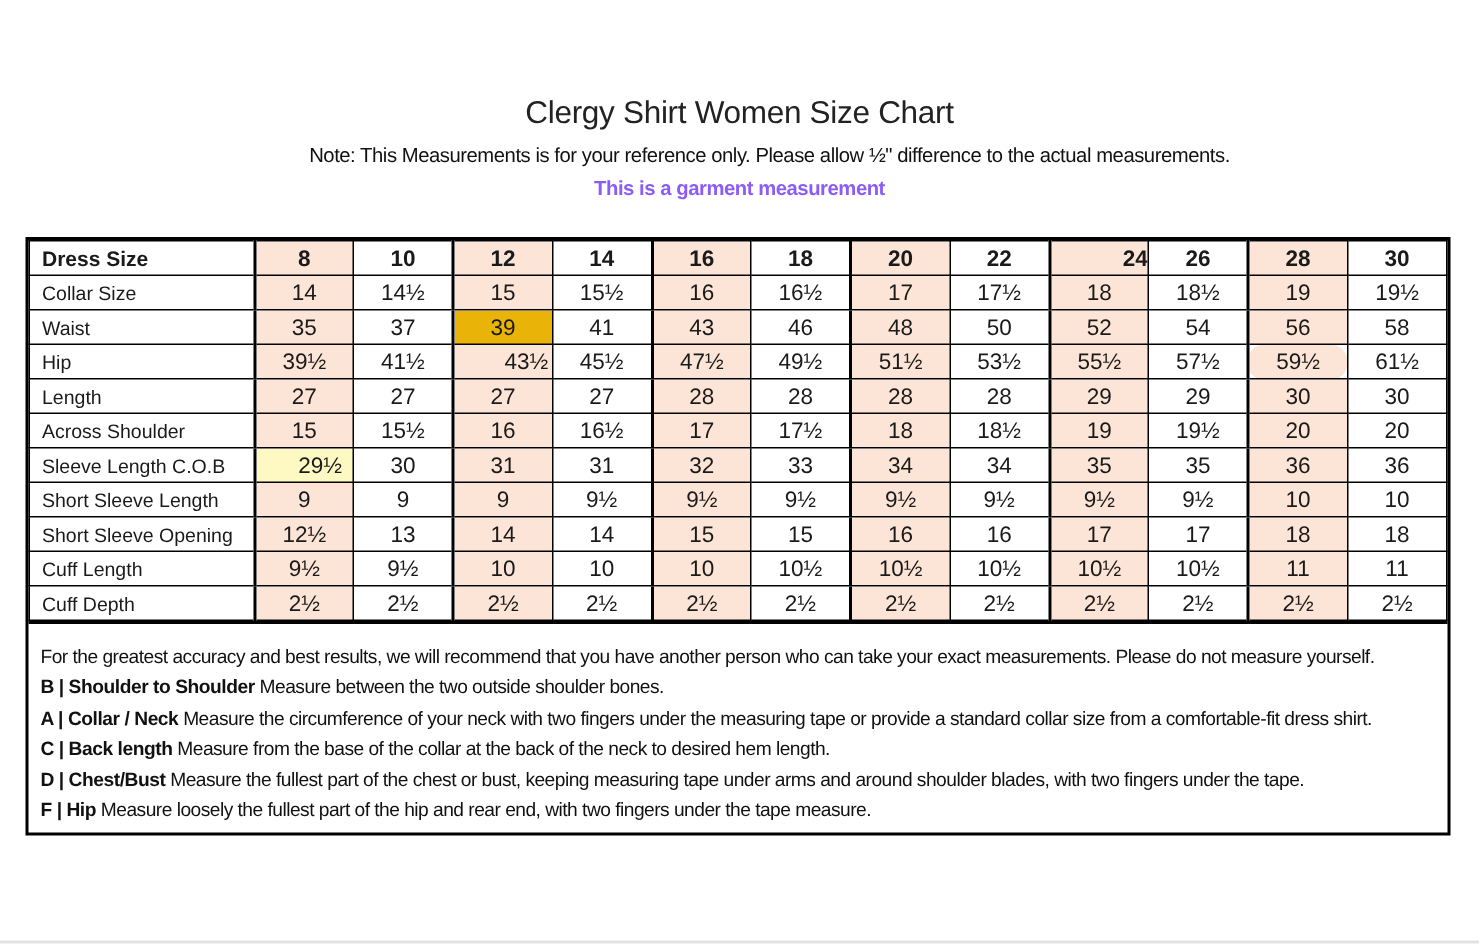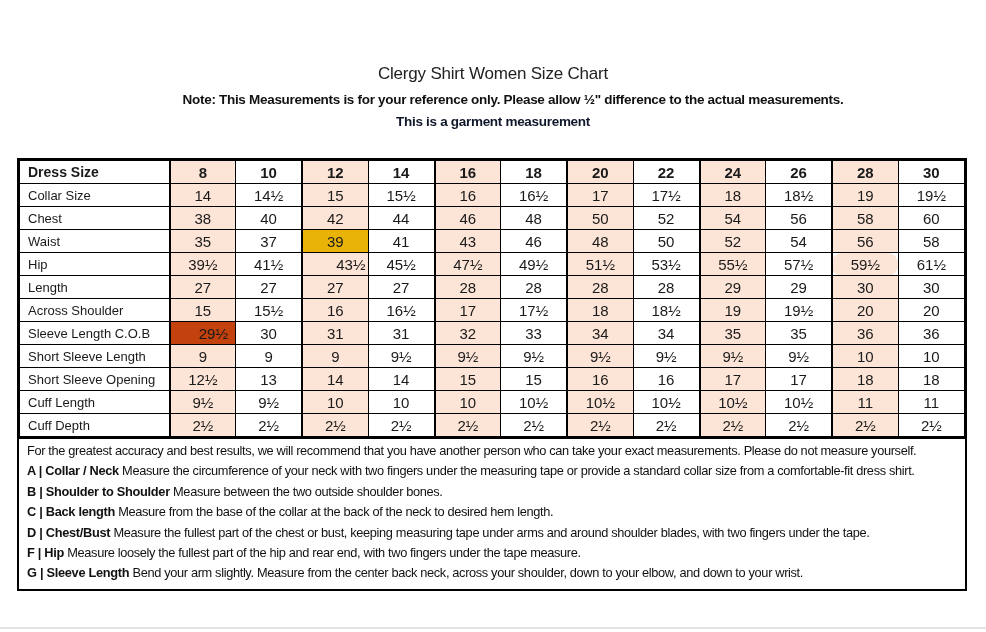--- a/index.html
+++ b/index.html
@@ -10,29 +10,29 @@
     font-family: "Liberation Sans", sans-serif;
     color: #1a1a1a;
     overflow: hidden;
   }
   .header-block {
     position: absolute;
     top: 64px; left: 0; right: 0;
     text-align: center;
   }
   .page-title {
-    font-size: 17px;
+    font-size: 21px;
     font-weight: 400;
     letter-spacing: -0.2px;
     color: #222;
   }
   .note-line {
     margin-top: 8px;
     font-size: 13.5px;
-    font-weight: 700;
+    font-weight: 400;
     letter-spacing: -0.3px;
     color: #111;
     padding-left: 40px;
   }
   .warning-line {
     margin-top: 7px;
     font-size: 13.5px;
     font-weight: 700;
     letter-spacing: -0.3px;
   }
@@ -69,42 +69,42 @@
     text-align: center;
     font-size: 15px;
   }
   table.size-chart .head-num {
     font-weight: 700;
     font-size: 15px;
   }
   table.size-chart .thickL { border-left-width: 2px; }
   .instructions {
     border-top: 2px solid #000;
-    padding: 2px 8px 5px 8px;
+    padding: 12px 8px 5px 8px;
     font-size: 12.8px;
     line-height: 20.4px;
     letter-spacing: -0.35px;
     color: #111;
   }
   .instr-line { white-space: nowrap; overflow: hidden; }
   .instr-line b { letter-spacing: -0.3px; }
   .page-edge {
     position: absolute;
     left: 0; right: 0; top: 627px;
     height: 2px;
     background: #e3e3e3;
   }
 </style>
 </head>
 <body>
 
 <div class="header-block">
   <div class="page-title">Clergy Shirt Women Size Chart</div>
   <div class="note-line">Note: This Measurements is for your reference only. Please allow ½" difference to the actual measurements.</div>
-  <div class="warning-line" style="color: #0f172a;">This is a garment measurement</div>
+  <div class="warning-line" style="color: #8b5cf6;">This is a garment measurement</div>
 </div>
 
 <div class="chart-box">
   <table class="size-chart">
     <colgroup>
         <col style="width: 150px;">
         <col>
         <col>
         <col>
         <col>
@@ -121,21 +121,21 @@
       <tr>
           <th class="label head-label">Dress Size</th>
           <th class="num head-num thickL" style="background: rgb(252, 228, 214);">8</th>
           <th class="num head-num">10</th>
           <th class="num head-num thickL" style="background: rgb(252, 228, 214);">12</th>
           <th class="num head-num">14</th>
           <th class="num head-num thickL" style="background: rgb(252, 228, 214);">16</th>
           <th class="num head-num">18</th>
           <th class="num head-num thickL" style="background: rgb(252, 228, 214);">20</th>
           <th class="num head-num">22</th>
-          <th class="num head-num thickL" style="background: rgb(252, 228, 214);">24</th>
+          <th class="num head-num thickL" style="background: rgb(252, 228, 214); text-align: right;">24</th>
           <th class="num head-num">26</th>
           <th class="num head-num thickL" style="background: rgb(252, 228, 214);">28</th>
           <th class="num head-num">30</th>
         </tr>
     </thead>
     <tbody>
         <tr>
           <th class="label">Collar Size</th>
           <td class="num thickL" style="background: rgb(252, 228, 214);">14</td>
           <td class="num">14½</td>
@@ -144,35 +144,20 @@
           <td class="num thickL" style="background: rgb(252, 228, 214);">16</td>
           <td class="num">16½</td>
           <td class="num thickL" style="background: rgb(252, 228, 214);">17</td>
           <td class="num">17½</td>
           <td class="num thickL" style="background: rgb(252, 228, 214);">18</td>
           <td class="num">18½</td>
           <td class="num thickL" style="background: rgb(252, 228, 214);">19</td>
           <td class="num">19½</td>
         </tr>
         <tr>
-          <th class="label">Chest</th>
-          <td class="num thickL" style="background: rgb(252, 228, 214);">38</td>
-          <td class="num">40</td>
-          <td class="num thickL" style="background: rgb(252, 228, 214);">42</td>
-          <td class="num">44</td>
-          <td class="num thickL" style="background: rgb(252, 228, 214);">46</td>
-          <td class="num">48</td>
-          <td class="num thickL" style="background: rgb(252, 228, 214);">50</td>
-          <td class="num">52</td>
-          <td class="num thickL" style="background: rgb(252, 228, 214);">54</td>
-          <td class="num">56</td>
-          <td class="num thickL" style="background: rgb(252, 228, 214);">58</td>
-          <td class="num">60</td>
-        </tr>
-        <tr>
           <th class="label">Waist</th>
           <td class="num thickL" style="background: rgb(252, 228, 214);">35</td>
           <td class="num">37</td>
           <td class="num thickL" style="background: #eab308;">39</td>
           <td class="num">41</td>
           <td class="num thickL" style="background: rgb(252, 228, 214);">43</td>
           <td class="num">46</td>
           <td class="num thickL" style="background: rgb(252, 228, 214);">48</td>
           <td class="num">50</td>
           <td class="num thickL" style="background: rgb(252, 228, 214);">52</td>
@@ -220,21 +205,21 @@
           <td class="num">17½</td>
           <td class="num thickL" style="background: rgb(252, 228, 214);">18</td>
           <td class="num">18½</td>
           <td class="num thickL" style="background: rgb(252, 228, 214);">19</td>
           <td class="num">19½</td>
           <td class="num thickL" style="background: rgb(252, 228, 214);">20</td>
           <td class="num">20</td>
         </tr>
         <tr>
           <th class="label">Sleeve Length C.O.B</th>
-          <td class="num thickL" style="background: #c2410c; padding-left: 21px;">29½</td>
+          <td class="num thickL" style="background: #fef9c3; padding-left: 21px;">29½</td>
           <td class="num">30</td>
           <td class="num thickL" style="background: rgb(252, 228, 214);">31</td>
           <td class="num">31</td>
           <td class="num thickL" style="background: rgb(252, 228, 214);">32</td>
           <td class="num">33</td>
           <td class="num thickL" style="background: rgb(252, 228, 214);">34</td>
           <td class="num">34</td>
           <td class="num thickL" style="background: rgb(252, 228, 214);">35</td>
           <td class="num">35</td>
           <td class="num thickL" style="background: rgb(252, 228, 214);">36</td>
@@ -298,23 +283,22 @@
           <td class="num thickL" style="background: rgb(252, 228, 214);">2½</td>
           <td class="num">2½</td>
           <td class="num thickL" style="background: rgb(252, 228, 214);">2½</td>
           <td class="num">2½</td>
         </tr>
       </tbody>
   </table>
   <div class="instructions">
     <div class="instr-line">For the greatest accuracy and best results, we will recommend that you have another person who can take your exact measurements. Please do not measure yourself.</div>
     <div>
+        <div class="instr-line"><b>B | Shoulder to Shoulder</b><span> Measure between the two outside shoulder bones.</span></div>
         <div class="instr-line"><b>A | Collar / Neck</b><span> Measure the circumference of your neck with two fingers under the measuring tape or provide a standard collar size from a comfortable-fit dress shirt.</span></div>
-        <div class="instr-line"><b>B | Shoulder to Shoulder</b><span> Measure between the two outside shoulder bones.</span></div>
         <div class="instr-line"><b>C | Back length</b><span> Measure from the base of the collar at the back of the neck to desired hem length.</span></div>
         <div class="instr-line"><b>D | Chest/Bust</b><span> Measure the fullest part of the chest or bust, keeping measuring tape under arms and around shoulder blades, with two fingers under the tape.</span></div>
         <div class="instr-line"><b>F | Hip</b><span> Measure loosely the fullest part of the hip and rear end, with two fingers under the tape measure.</span></div>
-        <div class="instr-line"><b>G | Sleeve Length</b><span> Bend your arm slightly. Measure from the center back neck, across your shoulder, down to your elbow, and down to your wrist.</span></div>
       </div>
   </div>
 </div>
 
 <div class="page-edge"></div>
 
 </body></html>

